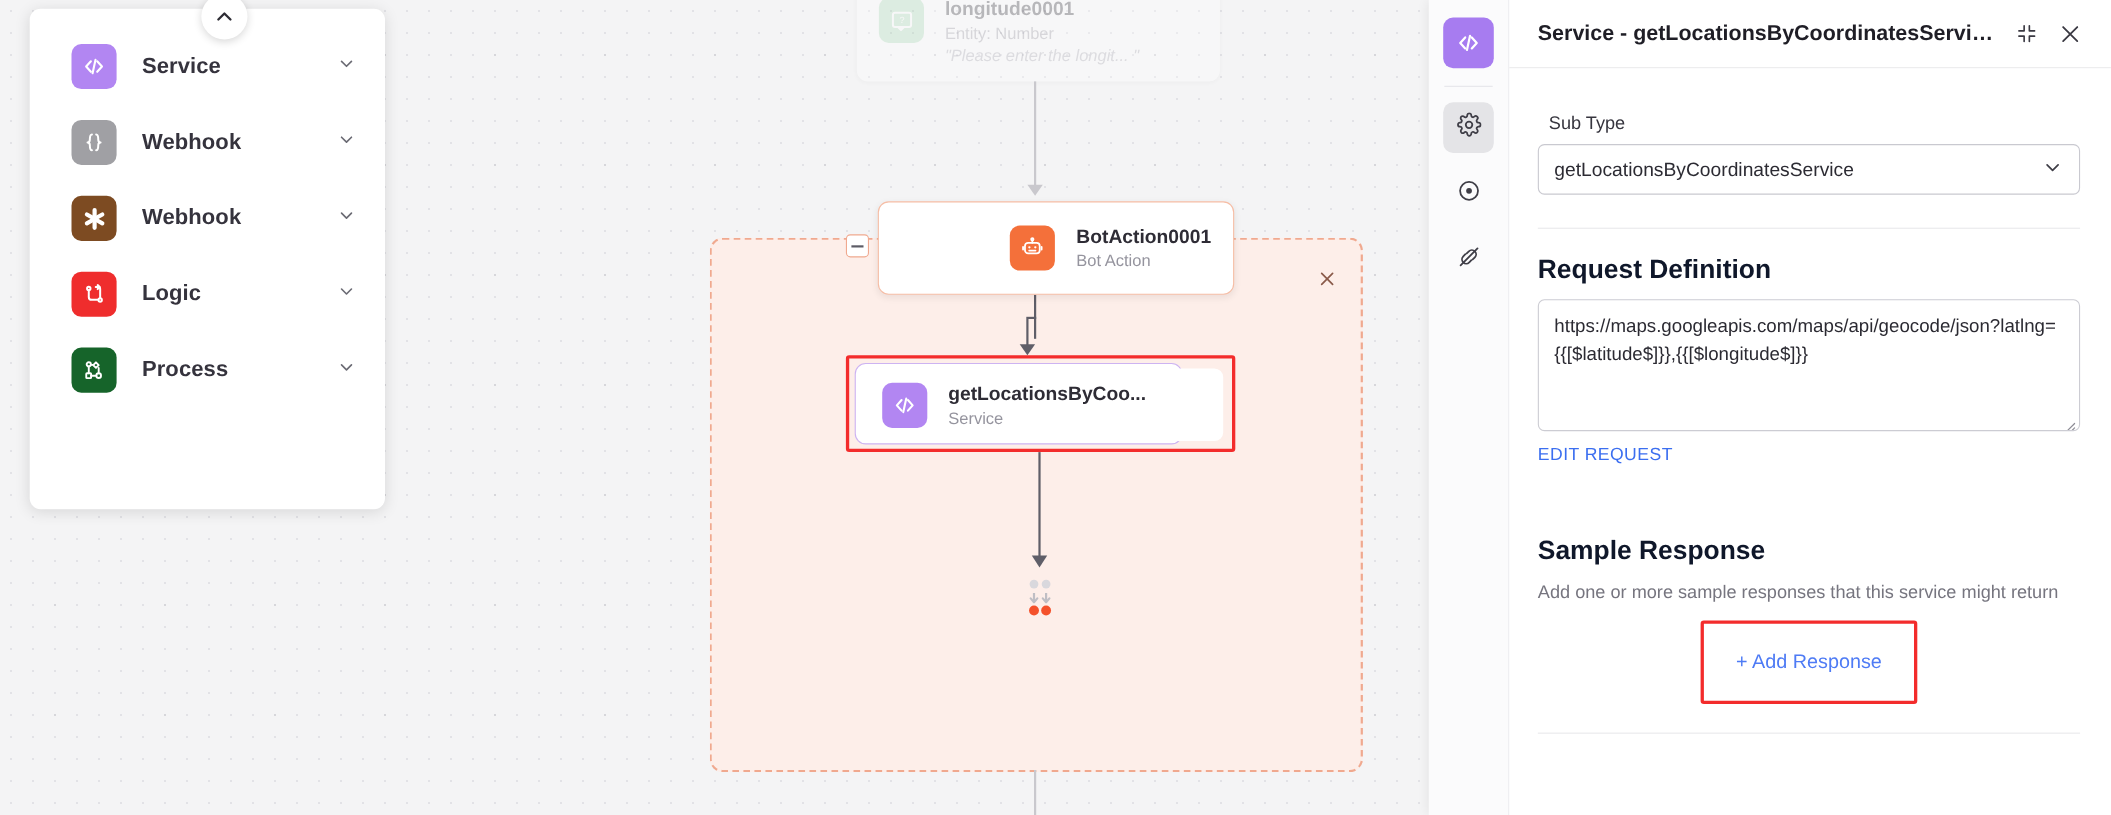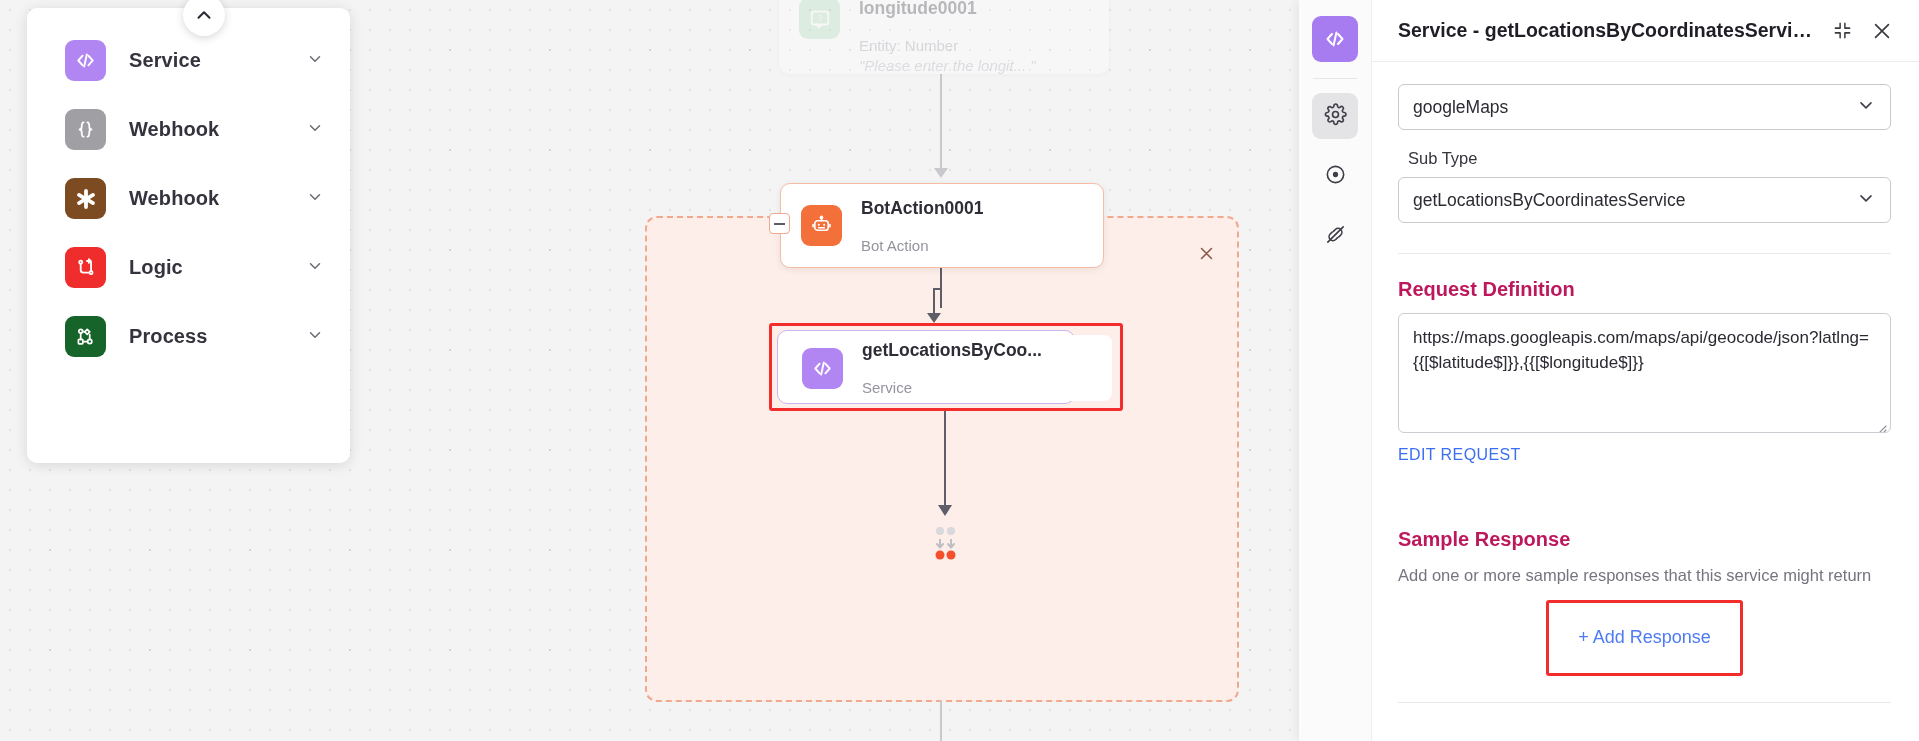--- a/index.html
+++ b/index.html
@@ -94,21 +94,21 @@
     width: 41px; height: 41px; border-radius: 9px;
     display:flex; align-items:center; justify-content:center;
     flex: 0 0 auto; color: #fff;
   }
   .node-text { margin-left: 19px; min-width: 0; }
   .node-title {
     font-size: 17.5px; font-weight: 700; color: #2e2c35;
     white-space: nowrap; overflow: hidden; text-overflow: ellipsis;
   }
   .node-sub {
-    font-size: 15px; color: #95949e; margin-top: 18px;
+    font-size: 15px; color: #95949e; margin-top: 3px;
     white-space: nowrap;
   }
   .node-hint {
     font-size: 15px; color: #a8a7b1; font-style: italic; margin-top: 3px;
     white-space: nowrap;
   }
 
   
   .node-ghost {
     left: 779px; top: -16px; width: 330px; height: 90px;
@@ -126,24 +126,25 @@
     border-radius: 12px;
   }
   .group-close {
     position: absolute; right: 18px; top: 22px;
     width: 26px; height: 26px;
     display:flex; align-items:center; justify-content:center;
     cursor: pointer; color: #8a5a4a;
   }
 
   .node-bot {
-    left: 780px; top: 183px; width: 324px; height: 85px;
+    left: 798px; top: 183px; width: 324px; height: 85px;
     border: 1.5px solid #f6bda5;
     box-shadow: 0 2px 7px rgba(0,0,0,0.07);
     z-index: 12;
+    justify-content: flex-end;
   }
   .bot-collapse {
     position: absolute; left: 769px; top: 213px;
     width: 21px; height: 21px;
     background: #ffffff;
     border: 1.5px solid #f0a98f;
     border-radius: 4px;
     display:flex; align-items:center; justify-content:center;
     z-index: 14; cursor: pointer;
   }
@@ -245,21 +246,21 @@
   }
   .select-val {
     flex: 1 1 auto; font-size: 17.5px; color: #2c2b33;
     white-space: nowrap; overflow: hidden; text-overflow: ellipsis;
   }
   .select-chev { flex: 0 0 auto; color: #3f3e47; }
 
   .divider { height: 1px; background: #e9e9ec; margin: 30px 0 0; }
 
   .sec-title {
-    font-size: 20px; font-weight: 700; color: #be185d;
+    font-size: 24px; font-weight: 700; color: #0f172a;
     margin: 24px 0 12px;
   }
   .textarea-box {
     width: 100%; height: 120px;
     border: 1px solid #ccccd3;
     border-radius: 6px;
     padding: 12px 14px;
     font-size: 17px; color: #2b2a32;
     line-height: 1.45;
     word-break: break-all;
@@ -539,28 +540,20 @@
         </div>
         <div class="rhead-btn">
           <svg width="22" height="22" viewBox="0 0 24 24" fill="none" stroke="currentColor" stroke-width="1.8" stroke-linecap="round">
             <path d="M5 5l14 14M19 5L5 19"></path>
           </svg>
         </div>
       </div>
 
       <div class="rbody">
 
-        <div class="select-box">
-          <div class="select-val">googleMaps</div>
-          <span class="select-chev">
-            <svg width="20" height="20" viewBox="0 0 24 24" fill="none" stroke="currentColor" stroke-width="1.9" stroke-linecap="round" stroke-linejoin="round">
-                <path d="M6 9.5l6 6 6-6"></path>
-              </svg>
-          </span>
-        </div>
 
         <div class="field-label">Sub Type</div>
         <div class="select-box">
           <div class="select-val">getLocationsByCoordinatesService</div>
           <span class="select-chev">
             <svg width="20" height="20" viewBox="0 0 24 24" fill="none" stroke="currentColor" stroke-width="1.9" stroke-linecap="round" stroke-linejoin="round">
                 <path d="M6 9.5l6 6 6-6"></path>
               </svg>
           </span>
         </div>

